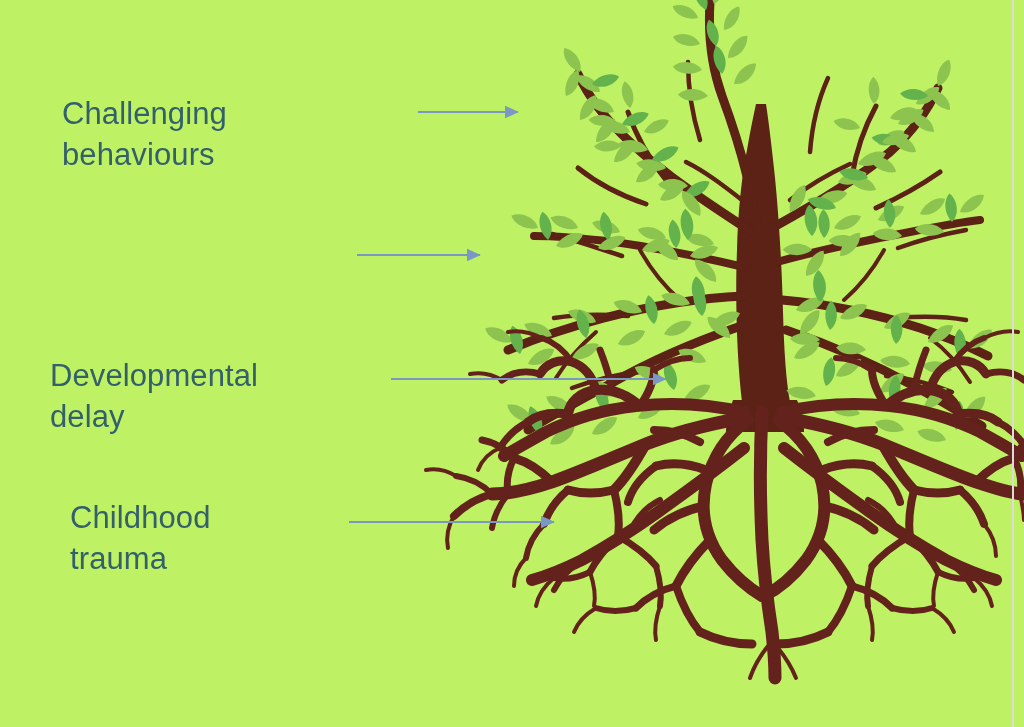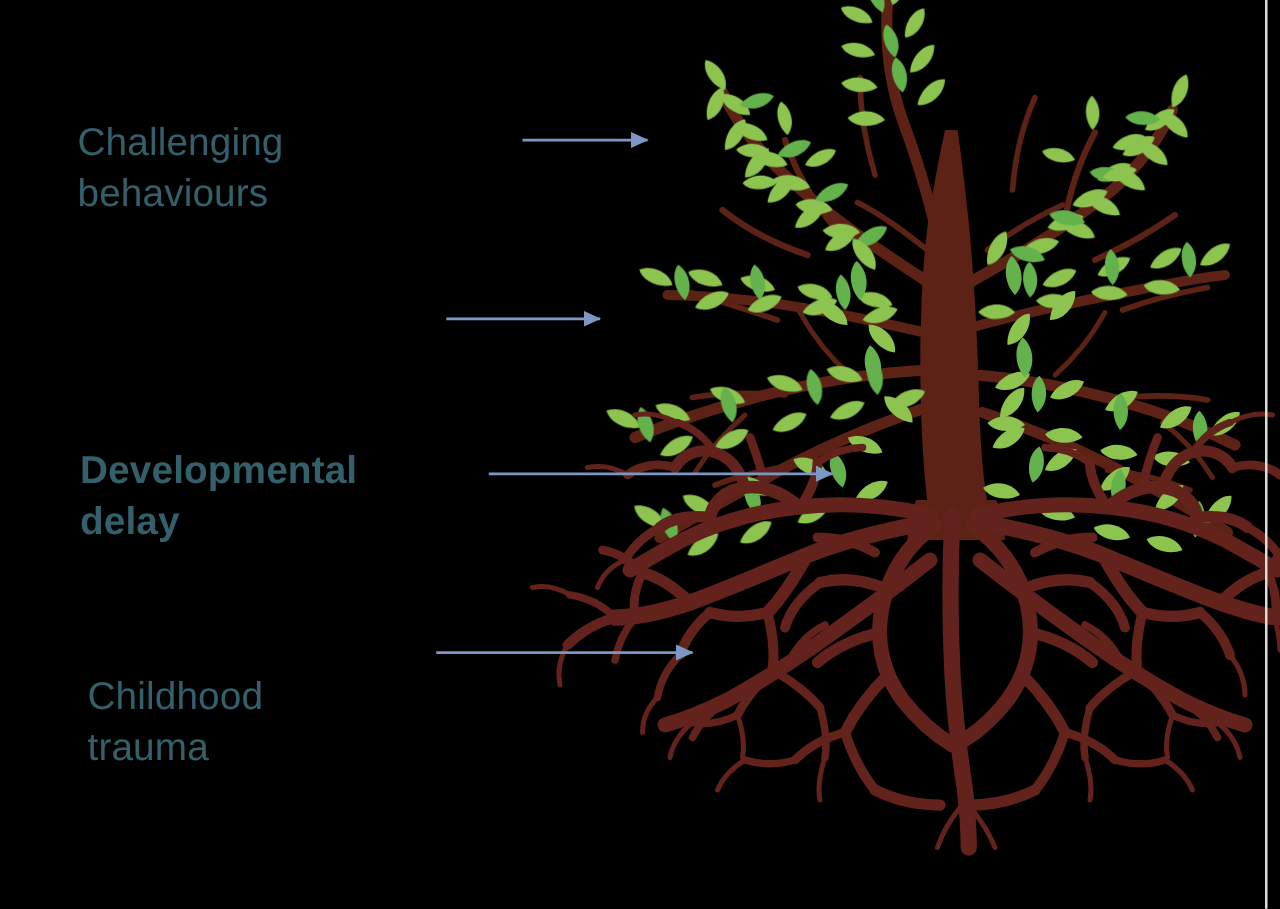--- a/index.html
+++ b/index.html
@@ -8,21 +8,21 @@
     padding: 0;
     background: #ffffff;
   }
   body {
     font-family: "Liberation Sans", sans-serif;
   }
   #canvas {
     position: relative;
     width: 1024px;
     height: 727px;
-    background: #000000;
+    background: #bef264;
     overflow: hidden;
   }
   
   #right-rule {
     position: absolute;
     top: 0;
     left: 1012px;
     width: 2px;
     height: 727px;
     background: #dddcd8;
@@ -33,22 +33,22 @@
     color: #33606b;
     font-family: "Liberation Sans", sans-serif;
     font-size: 31px;
     line-height: 1.33;
     font-weight: 400;
     letter-spacing: 0.1px;
     white-space: pre-line;
   }
   #label-0 { left: 62px;  top: 93px;  }
   #label-1 { left: 62px;  top: 228px; }
-  #label-2 { left: 64px;  top: 355px; font-weight: bold; }
-  #label-3 { left: 70px;  top: 497px; margin-top: 39px; }
+  #label-2 { left: 50px;  top: 355px; }
+  #label-3 { left: 70px;  top: 497px; }
 
   
   .arrow-svg {
     position: absolute;
     overflow: visible;
   }
   
   #tree-svg {
     position: absolute;
     left: 0;

